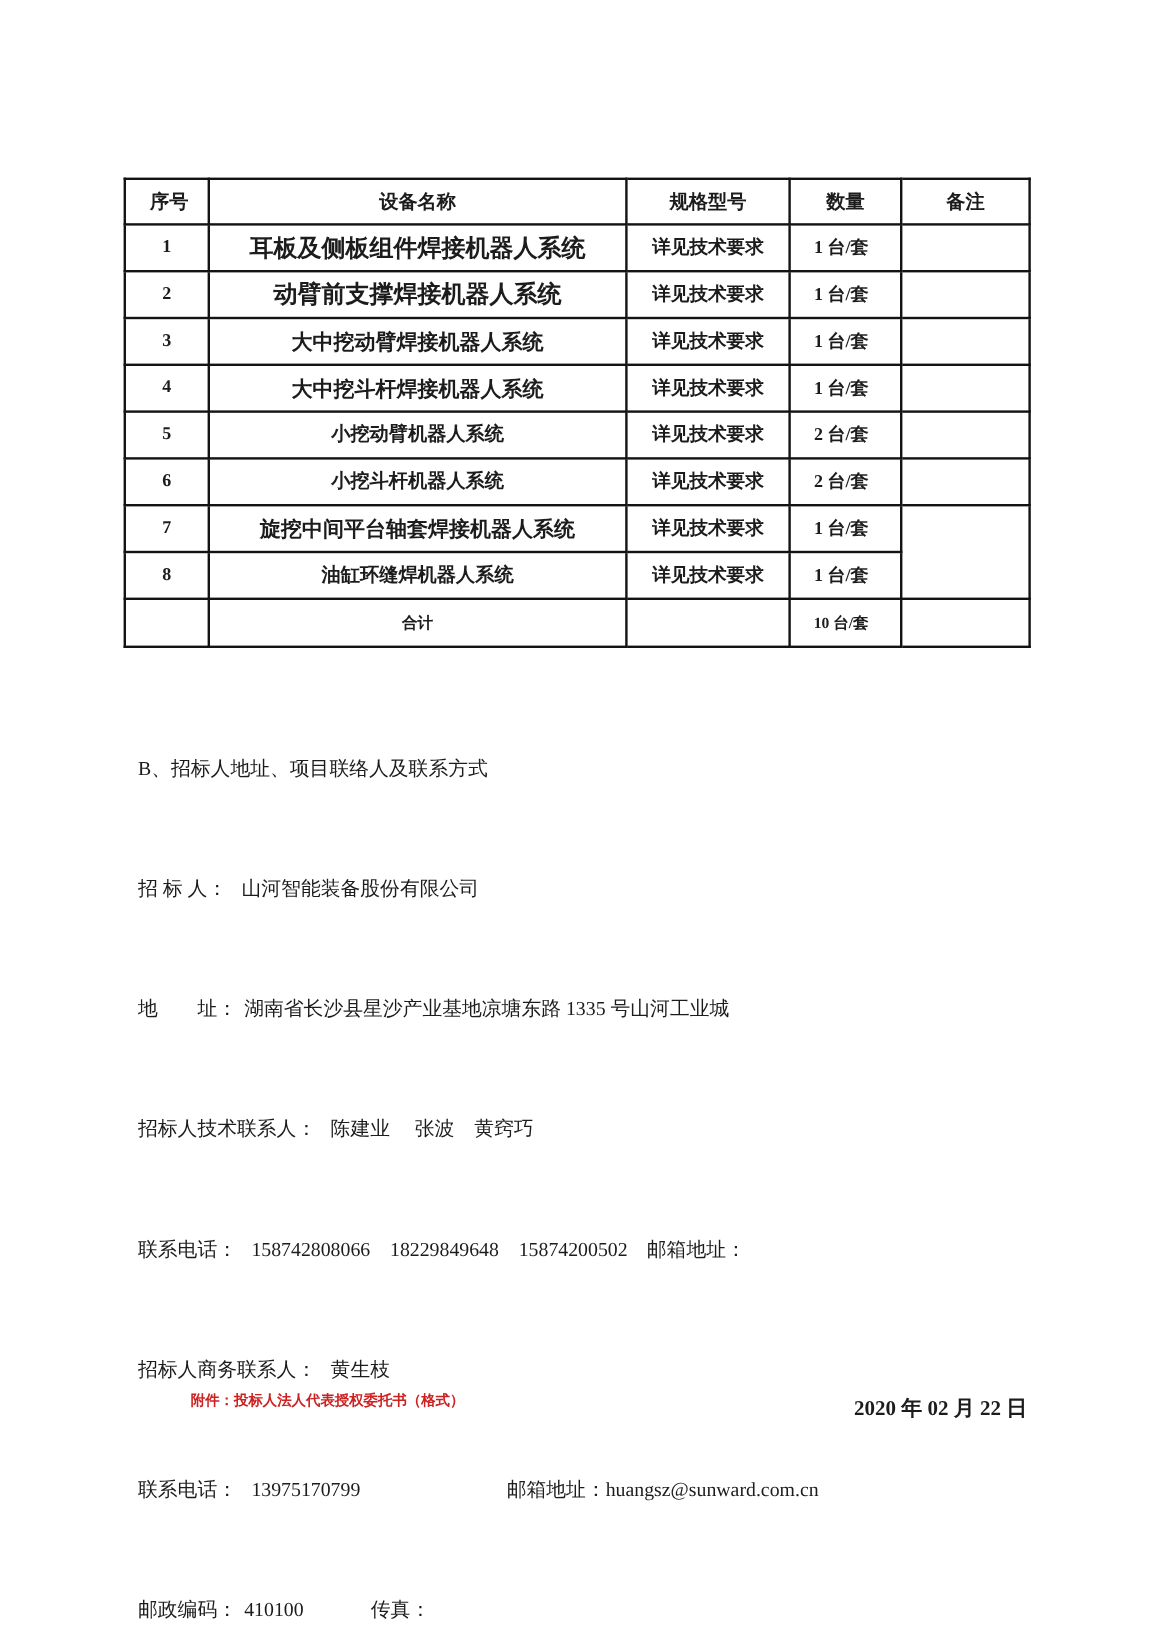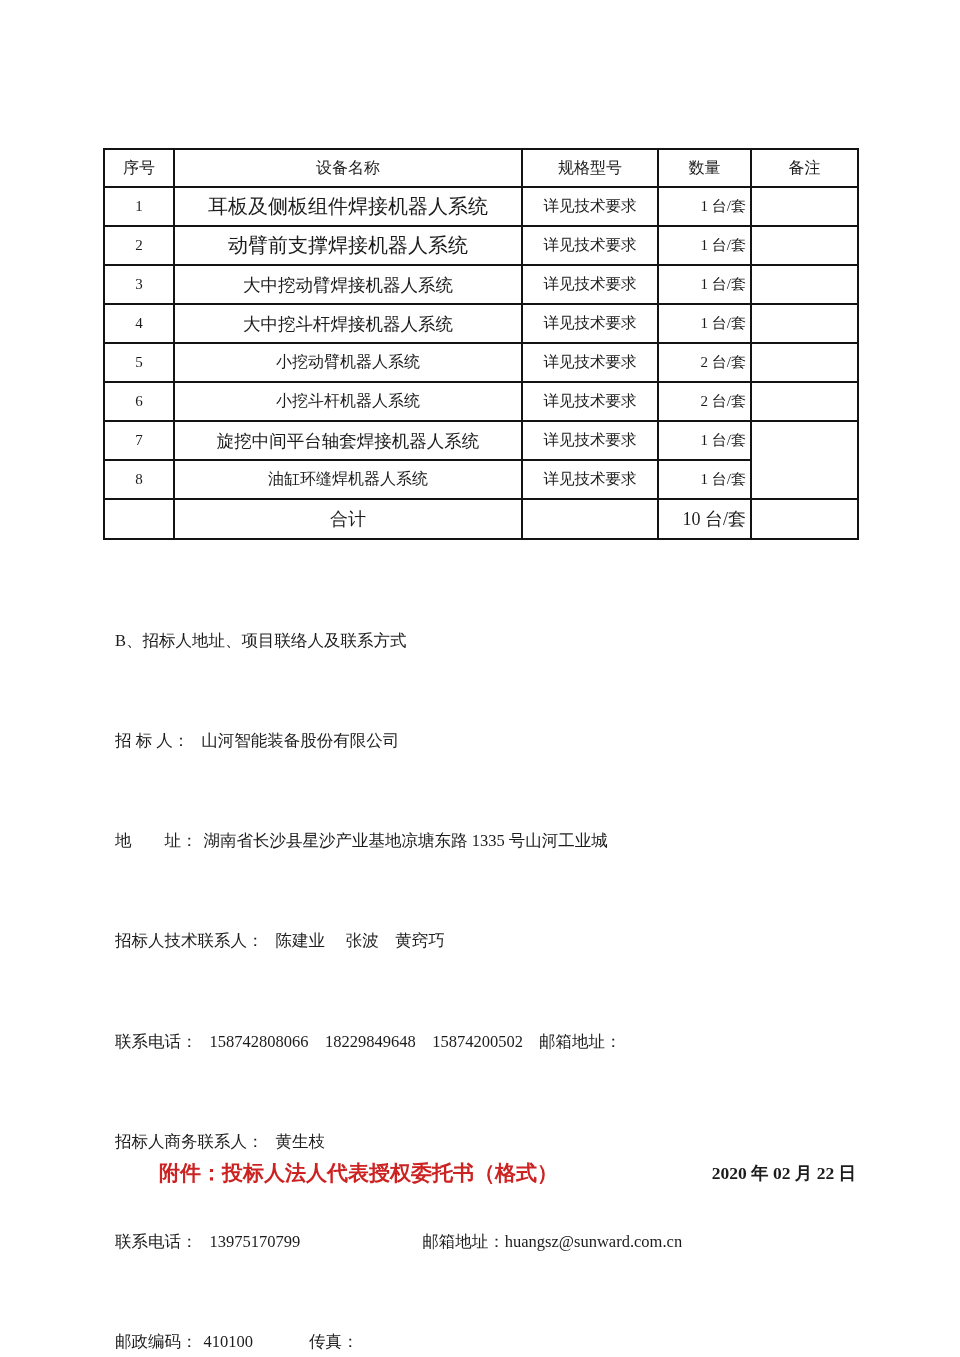--- a/index.html
+++ b/index.html
@@ -8,54 +8,54 @@
     font-family:"Liberation Serif","DejaVu Serif",serif; color:#1c1c1c;
     overflow:hidden;
   }
 
   
   table.equip {
     position:absolute; left:103px; top:148px; width:754px;
     border-collapse:collapse; table-layout:fixed;
   }
   table.equip td, table.equip th {
-    border:2px solid #131313; padding:0 4px; text-align:center;
-    vertical-align:middle; font-weight:normal; font-size:16px;
+    border:2px solid #131313; padding:0 20px; text-align:center;
+    vertical-align:middle; font-weight:bold; font-size:16px;
     overflow:hidden; white-space:nowrap;
   }
   table.equip tr.hdr td { height:36px; font-size:16px; }
   table.equip tr.data td { height:37px; }
-  table.equip td.qty { text-align:right; padding-left:13px; font-size:15px; }
+  table.equip td.qty { text-align:center; padding-left:13px; font-size:15px; }
   table.equip td.spec { font-size:15.5px; }
   table.equip td.no { font-size:15px; }
   table.equip td.name.sz-s { font-size:20px; }
   table.equip td.name.sz-m { font-size:16px; }
   table.equip td.name.sz-l { font-size:17.5px; }
-  table.equip tr.total td { height:38px; font-size:18px; }
+  table.equip tr.total td { height:38px; font-size:13px; }
 
   
   .info {
     position:absolute; left:115px; top:557px; width:740px;
     font-size:16.5px; line-height:33.4px; white-space:pre;
   }
   .info .line { height:33.4px; }
   .info .val { margin-left:12px; }
   .info .val-tight { margin-left:6px; }
   .info .suffix-mail { margin-left:16px; }
   .info .email-lbl { margin-left:122px; }
   .info .fax-lbl { margin-left:56px;text-align:center; }
 
   
   .signature {
     position:absolute; right:104px; top:1086px; text-align:right;
     font-weight:bold; font-size:17.5px; line-height:35px; white-space:pre;
   }
   .attachment {
     position:absolute; left:115px; top:1159px;
-    font-weight:bold; font-size:21px; white-space:pre;padding-left:44px;
+    font-weight:bold; font-size:12px; white-space:pre;padding-left:44px;
   }
 </style>
 </head>
 <body>
 
 <div class="page">
 
   <table class="equip">
     <colgroup>
       <col style="width:70px">

